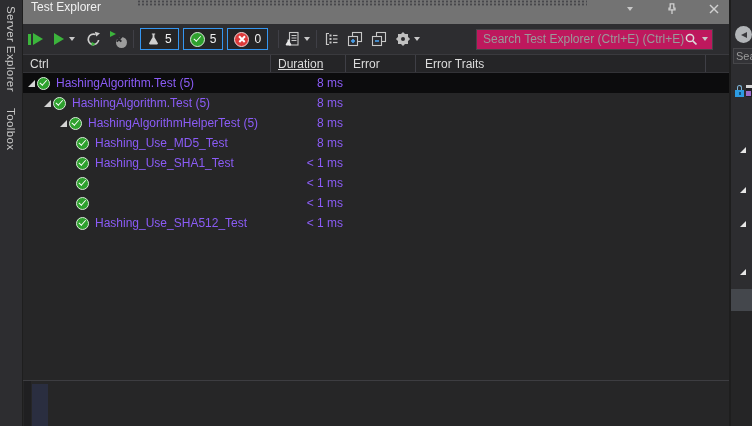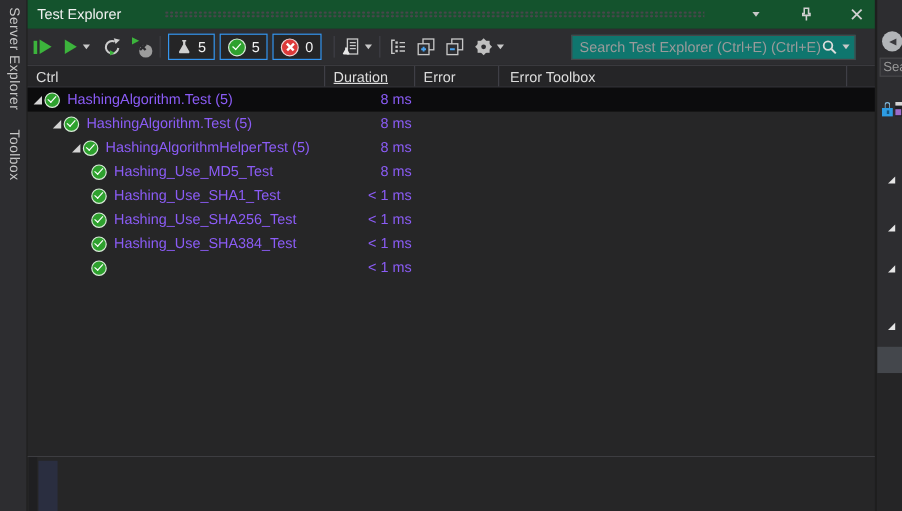--- a/index.html
+++ b/index.html
@@ -10,21 +10,21 @@
   
   .left-rail { position:absolute; left:0; top:0; width:22px; height:426px; background:#2d2d30; }
   .rail-tab { writing-mode:vertical-lr; text-orientation:mixed; color:#c8c8c8; font-size:11.5px;
               margin-left:5px; letter-spacing:.4px; white-space:nowrap; cursor:default; }
   .rail-tab.first { margin-top:6px; }
   .rail-tab.second { margin-top:16px; }
 
   
   .panel { position:absolute; left:23px; top:0; width:706px; height:426px; background:#262627; }
 
-  .titlebar { height:24px; background:#14532d; display:flex; align-items:center; padding:0 6px 0 8px;gap:24px; }
+  .titlebar { height:24px; background:#737373; display:flex; padding:0 6px 0 8px;gap:24px; }
   .title { color:#f1f1f1; font-size:12px; white-space:nowrap; }
   .grip { flex:1; height:6px; margin:0 10px 0 12px;
           background-image:radial-gradient(circle,#47474b 1px,transparent 1.2px);
           background-size:4px 3px; }
   .win-btn { width:18px; height:18px; display:flex; align-items:center; justify-content:center; flex:none; }
 
   .toolbar { height:30px; background:#2d2d30; display:flex; align-items:center; padding:0 16px 0 5px; }
   .tbtn { height:22px; display:flex; align-items:center; justify-content:center; flex:none; }
   .sep { width:1px; height:18px; background:#3f3f46; margin:0 6px; flex:none; }
 
@@ -59,21 +59,21 @@
   .fail-icon .xb.a { transform:translate(-50%,-50%) rotate(45deg); }
   .fail-icon .xb.b { transform:translate(-50%,-50%) rotate(-45deg); }
 
   .gear-icon { position:relative; width:16px; height:16px; flex:none; }
   .gear-icon::before, .gear-icon::after { content:""; position:absolute; left:3px; top:3px; width:10px;
       height:10px; background:#c0c0c0; }
   .gear-icon::after { transform:rotate(45deg); }
   .gear-core { position:absolute; left:6px; top:6px; width:4px; height:4px; border-radius:50%;
                background:#2d2d30; z-index:2; }
 
-  .search { margin-left:auto; width:237px; height:21px; background:#0f766e; border:1px solid #464649;
+  .search { margin-left:auto; width:237px; height:21px; background:#be185d; border:1px solid #464649;
             display:flex; align-items:center; padding:0 4px 0 6px; flex:none; }
   .search input { flex:1; min-width:0; background:transparent; border:none; outline:none; color:#c8c8c8;
                   font-size:12px; font-family:inherit; }
   .search input::placeholder { color:#9a9a9a; opacity:1; }
 
   
   .grid { position:absolute; left:0; top:54px; right:0; }
   .grid-header { position:relative; height:19px; background:#252527; border-top:1px solid #3a3a3e;
                  border-bottom:1px solid #333337; color:#dcdcdc; font-size:12px; }
   .hcell { position:absolute; top:0; height:100%; display:flex; align-items:center; white-space:nowrap; }
@@ -266,21 +266,21 @@
         </svg>
         <span class="dd" style="margin-left:3px"></span>
       </div>
     </div>
 
     <div class="grid">
       <div class="grid-header">
         <span class="hcell h-test">Ctrl</span>
         <span class="hcell h-duration">Duration</span>
         <span class="hcell h-traits">Error</span>
-        <span class="hcell h-error">Error Toolbox</span>
+        <span class="hcell h-error">Error Traits</span>
         <span class="vline" style="left:247px"></span>
         <span class="vline" style="left:322px"></span>
         <span class="vline" style="left:392px"></span>
         <span class="vline" style="left:682px"></span>
       </div>
 
       <div class="row selected lvl0">
         <span class="expander"></span>
         <span class="pass-icon">
             <span class="tick"></span>
@@ -315,34 +315,33 @@
         <span class="pass-icon">
             <span class="tick"></span>
           </span>
         <span class="label">Hashing_Use_SHA1_Test</span>
         <span class="duration">&lt; 1 ms</span>
       </div>
       <div class="row lvl3">
         <span class="pass-icon">
             <span class="tick"></span>
           </span>
-        <span class="label">Hashing_Use_SHA256_Test</span>
         <span class="duration">&lt; 1 ms</span>
       </div>
       <div class="row lvl3">
         <span class="pass-icon">
             <span class="tick"></span>
           </span>
-        <span class="label">Hashing_Use_SHA384_Test</span>
         <span class="duration">&lt; 1 ms</span>
       </div>
       <div class="row lvl3">
         <span class="pass-icon">
             <span class="tick"></span>
           </span>
+        <span class="label">Hashing_Use_SHA512_Test</span>
         <span class="duration">&lt; 1 ms</span>
       </div>
     </div>
 
     <div class="list-divider"></div>
     <div class="details">
       <div class="strip"></div>
       <div class="blue-block"></div>
     </div>
   </div>

